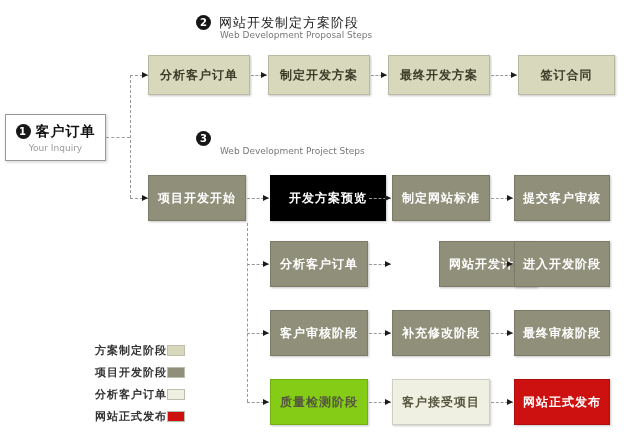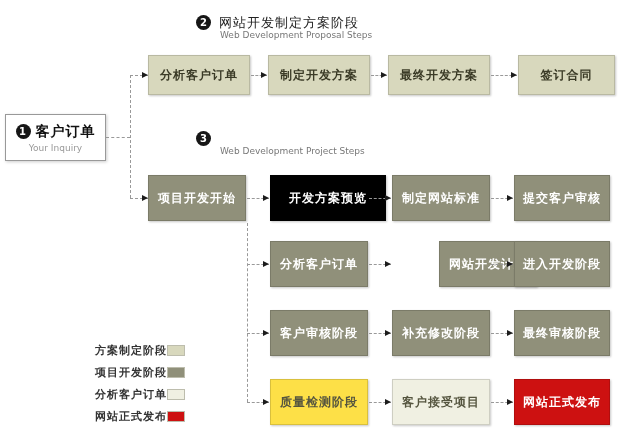--- a/index.html
+++ b/index.html
@@ -98,21 +98,21 @@
   <div class="box project" style="left: 392px; top: 241px; width: 98px; height: 46px; background: rgb(144, 144, 122); margin-left: 47px;">网站开发计划</div>
   <div class="arr" style="left:491px; top:264px; width:22px;"></div>
   <div class="box project" style="left: 514px; top: 241px; width: 96px; height: 46px; background: rgb(144, 144, 122);">进入开发阶段</div>
 
   <div class="box project" style="left: 270px; top: 310px; width: 98px; height: 46px; background: rgb(144, 144, 122);">客户审核阶段</div>
   <div class="arr" style="left:369px; top:333px; width:22px;"></div>
   <div class="box project" style="left: 392px; top: 310px; width: 98px; height: 46px; background: rgb(144, 144, 122);">补充修改阶段</div>
   <div class="arr" style="left:491px; top:333px; width:22px;"></div>
   <div class="box project" style="left: 514px; top: 310px; width: 96px; height: 46px; background: rgb(144, 144, 122);">最终审核阶段</div>
 
-  <div class="box test" style="left: 270px; top: 379px; width: 98px; height: 46px; background: #fde047;">质量检测阶段</div>
+  <div class="box test" style="left: 270px; top: 379px; width: 98px; height: 46px; background: #84cc16;">质量检测阶段</div>
   <div class="arr" style="left:369px; top:402px; width:22px;"></div>
   <div class="box test" style="left: 392px; top: 379px; width: 98px; height: 46px; background: rgb(240, 240, 226);">客户接受项目</div>
   <div class="arr" style="left:491px; top:402px; width:22px;"></div>
   <div class="box release" style="left: 514px; top: 379px; width: 96px; height: 46px; background: rgb(205, 17, 17);">网站正式发布</div>
 
   <div class="legend-row" style="left:95px; top:343px;">
     <span class="legend-label">方案制定阶段</span>
     <span class="swatch" style="background: rgb(216, 216, 189);"></span>
   </div>
   <div class="legend-row" style="left:95px; top:365px;">

